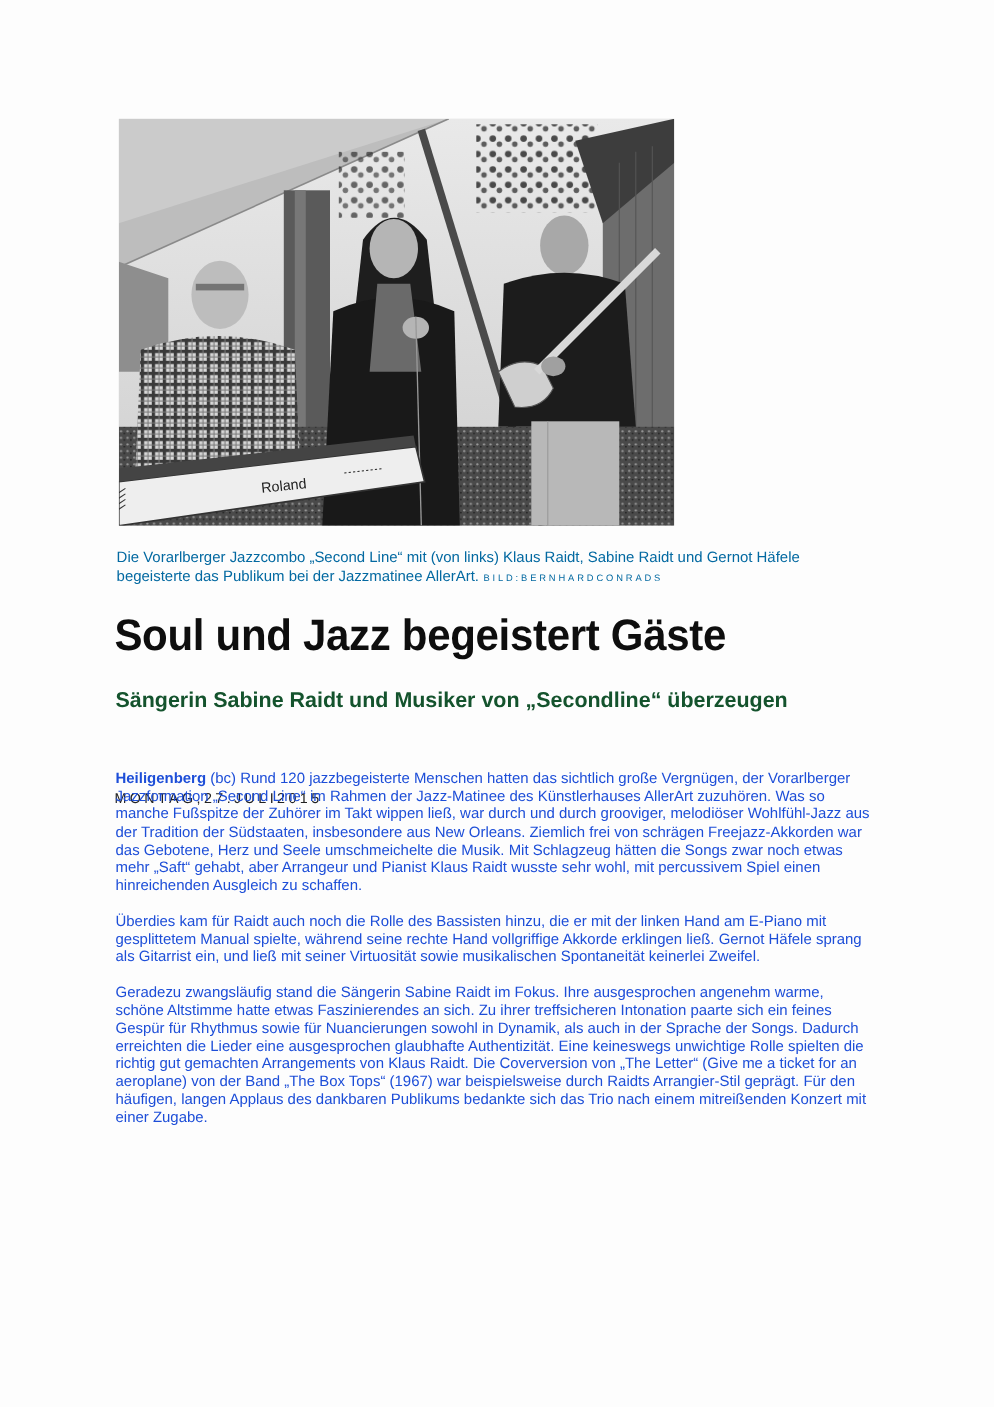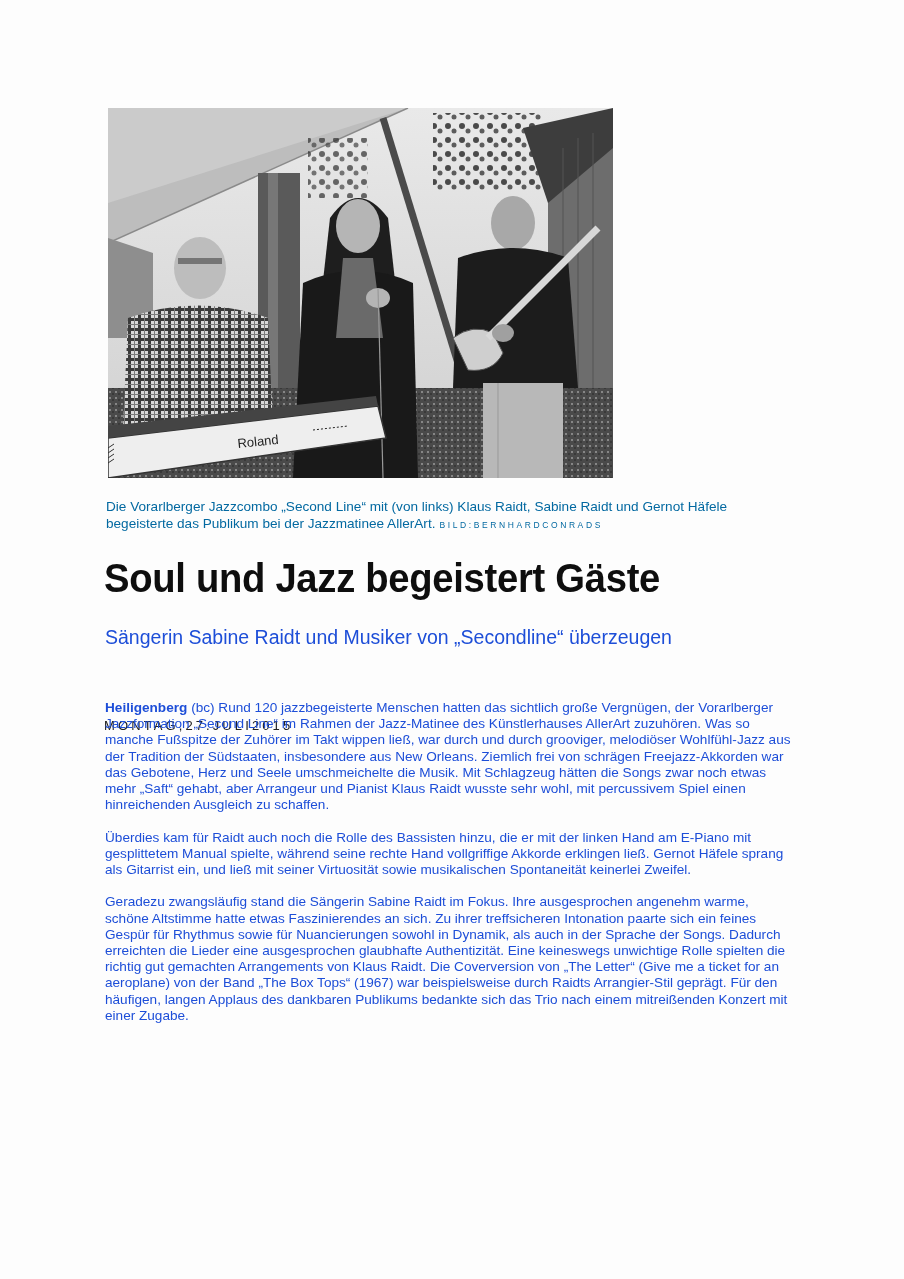--- a/index.html
+++ b/index.html
@@ -63,22 +63,22 @@
       white-space: nowrap;
     }
     
     .subheadline {
       position: absolute;
       left: 105px;
       top: 626px;
       margin: 0;
       font-size: 19.5px;
       line-height: 23px;
-      font-weight: normal;
-      color: #1d4ed8;
+      font-weight: bold;
+      color: #14532d;
       width: 640px;
     }
     
     .dateline {
       position: absolute;
       left: 104px;
       top: 686px;
       font-size: 13px;
       line-height: 16px;
       letter-spacing: 3.1px;

